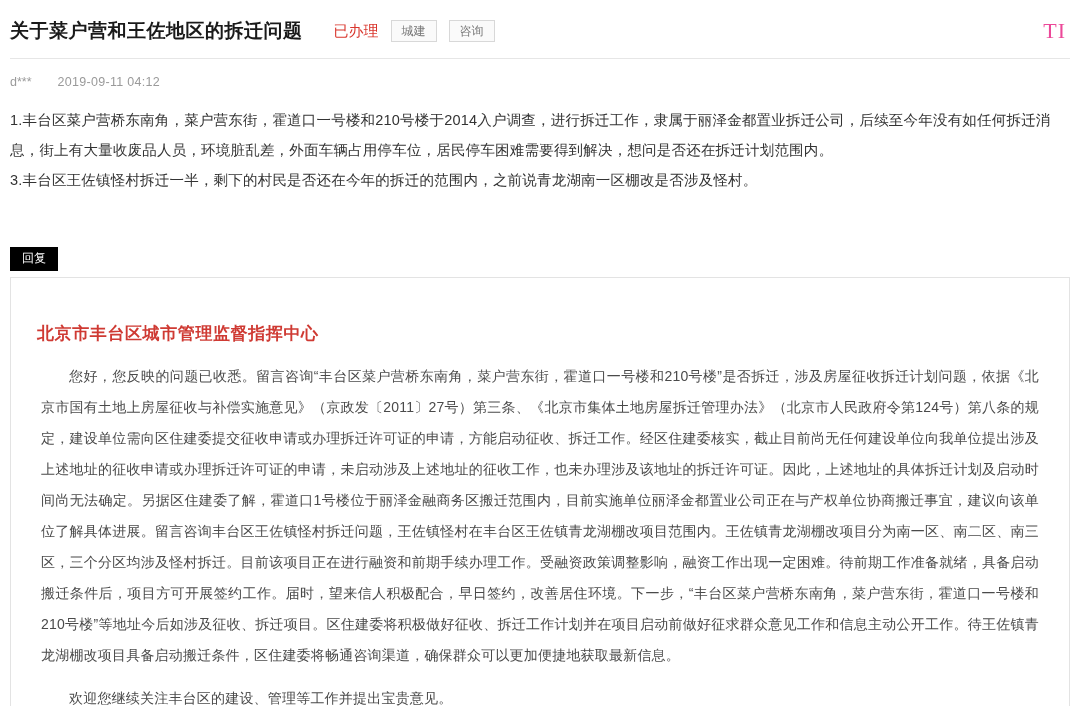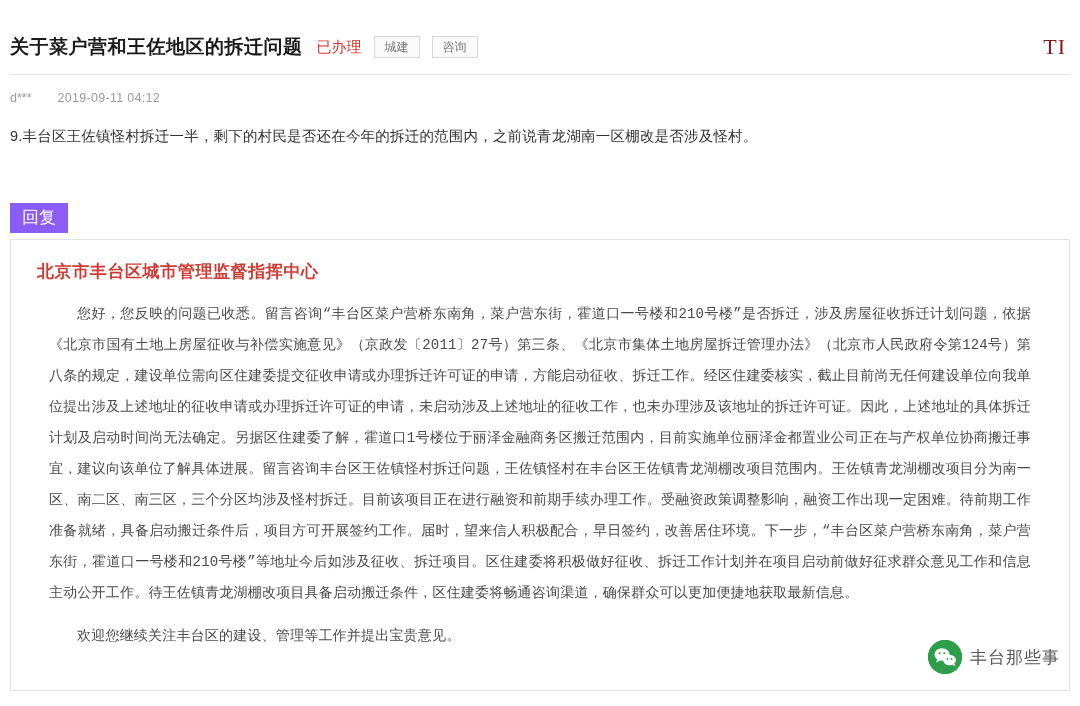--- a/index.html
+++ b/index.html
@@ -13,60 +13,60 @@
     font-family: "Liberation Sans", "DejaVu Sans", sans-serif;
     color: #333333;
     overflow: hidden;
     position: relative;
   }
   .page {
     position: relative;
     width: 1080px;
     height: 706px;
     box-sizing: border-box;
-    padding: 16px 10px;
+    padding: 0 10px;
   }
 
   
   .header {
     position: relative;
     padding: 18px 0 14px 0;
     border-bottom: 1px solid #e6e6e6;
     display: flex;
     align-items: center;
   }
   .title {
     font-size: 19px;
     font-weight: bold;
     color: #1a1a1a;
     letter-spacing: 0.5px;
     white-space: nowrap;
   }
   .status {
-    margin-left: 14px;
+    margin-left: 31px;
     color: #d9352c;
     font-size: 15px;
     white-space: nowrap;
   }
   .tag {
     margin-left: 12px;
     border: 1px solid #d8d8d8;
     background: #fafafa;
     color: #777777;
     font-size: 12px;
     padding: 3px 10px;
     line-height: 1.2;
     white-space: nowrap;
   }
   .brand-mark {
     position: absolute;
     right: 4px;
     top: 18px;
     font-size: 22px;
-    color: #7f1d1d;
+    color: #ec4899;
     letter-spacing: 1px;
     font-family: "Liberation Serif", "DejaVu Serif", serif;
   }
 
   
   .meta {
     padding: 16px 0 10px 0;
     font-size: 12.5px;
     color: #9a9a9a;
     display: flex;
@@ -89,23 +89,23 @@
   .question .para-gap {
     height: 22px;
   }
 
   
   .reply-label-wrap {
     margin-top: 30px;
   }
   .reply-label {
     display: inline-block;
-    background: #8b5cf6;
+    background: #000000;
     color: #ffffff;
-    font-size: 17px;
+    font-size: 12px;
     padding: 4px 12px;
     line-height: 1.3;
   }
 
   
   .reply-box {
     margin-top: 6px;
     border: 1px solid #e3e3e3;
     border-top: 1px solid #e3e3e3;
     padding: 20px 26px 26px 26px;
@@ -113,32 +113,32 @@
     background: #ffffff;
     min-height: 360px;
     box-sizing: border-box;
   }
   .reply-org {
     color: #cf3a33;
     font-size: 17px;
     font-weight: bold;
     letter-spacing: 0.6px;
     margin-bottom: 16px;
+    margin-top: 24px;
   }
   .reply-body {
     font-size: 14px;
     line-height: 31px;
     color: #4a4a4a;
     text-align: justify;
     letter-spacing: 0.2px;
   }
   .reply-body p {
-    margin: 12px;
+    margin: 4px;
     text-indent: 2em;
-    font-family: Liberation Mono, monospace;
   }
   .reply-body p.last {
     margin-top: 12px;
   }
 
   
   .watermark {
     position: absolute;
     right: 14px;
     bottom: 28px;
@@ -178,47 +178,32 @@
     <div class="tag">咨询</div>
     <div class="brand-mark">TI</div>
   </div>
 
   <div class="meta">
     <span class="author">d***</span>
     <span class="date">2019-09-11 04:12</span>
   </div>
 
   <div class="question">
-    <p>9.丰台区王佐镇怪村拆迁一半，剩下的村民是否还在今年的拆迁的范围内，之前说青龙湖南一区棚改是否涉及怪村。</p>
+    <p>1.丰台区菜户营桥东南角，菜户营东街，霍道口一号楼和210号楼于2014入户调查，进行拆迁工作，隶属于丽泽金都置业拆迁公司，后续至今年没有如任何拆迁消息，街上有大量收废品人员，环境脏乱差，外面车辆占用停车位，居民停车困难需要得到解决，想问是否还在拆迁计划范围内。</p>
+    <p>3.丰台区王佐镇怪村拆迁一半，剩下的村民是否还在今年的拆迁的范围内，之前说青龙湖南一区棚改是否涉及怪村。</p>
     <div class="para-gap"></div>
   </div>
 
   <div class="reply-label-wrap">
     <span class="reply-label">回复</span>
   </div>
 
   <div class="reply-box">
     <div class="reply-org">北京市丰台区城市管理监督指挥中心</div>
     <div class="reply-body">
       <p>您好，您反映的问题已收悉。留言咨询“丰台区菜户营桥东南角，菜户营东街，霍道口一号楼和210号楼”是否拆迁，涉及房屋征收拆迁计划问题，依据《北京市国有土地上房屋征收与补偿实施意见》（京政发〔2011〕27号）第三条、《北京市集体土地房屋拆迁管理办法》（北京市人民政府令第124号）第八条的规定，建设单位需向区住建委提交征收申请或办理拆迁许可证的申请，方能启动征收、拆迁工作。经区住建委核实，截止目前尚无任何建设单位向我单位提出涉及上述地址的征收申请或办理拆迁许可证的申请，未启动涉及上述地址的征收工作，也未办理涉及该地址的拆迁许可证。因此，上述地址的具体拆迁计划及启动时间尚无法确定。另据区住建委了解，霍道口1号楼位于丽泽金融商务区搬迁范围内，目前实施单位丽泽金都置业公司正在与产权单位协商搬迁事宜，建议向该单位了解具体进展。留言咨询丰台区王佐镇怪村拆迁问题，王佐镇怪村在丰台区王佐镇青龙湖棚改项目范围内。王佐镇青龙湖棚改项目分为南一区、南二区、南三区，三个分区均涉及怪村拆迁。目前该项目正在进行融资和前期手续办理工作。受融资政策调整影响，融资工作出现一定困难。待前期工作准备就绪，具备启动搬迁条件后，项目方可开展签约工作。届时，望来信人积极配合，早日签约，改善居住环境。下一步，“丰台区菜户营桥东南角，菜户营东街，霍道口一号楼和210号楼”等地址今后如涉及征收、拆迁项目。区住建委将积极做好征收、拆迁工作计划并在项目启动前做好征求群众意见工作和信息主动公开工作。待王佐镇青龙湖棚改项目具备启动搬迁条件，区住建委将畅通咨询渠道，确保群众可以更加便捷地获取最新信息。</p>
       <p class="last">欢迎您继续关注丰台区的建设、管理等工作并提出宝贵意见。</p>
     </div>
 
   </div>
 
-  <div class="watermark">
-    <div class="wm-logo">
-      <svg width="34" height="34" viewBox="0 0 34 34" aria-hidden="true">
-        <circle cx="17" cy="17" r="17" fill="#2f9e4a"></circle>
-        <ellipse cx="14" cy="14.5" rx="7.5" ry="6.2" fill="#ffffff"></ellipse>
-        <polygon points="9.5,19 8,22.5 12,20.6" fill="#ffffff"></polygon>
-        <circle cx="11.6" cy="13.2" r="1.05" fill="#2f9e4a"></circle>
-        <circle cx="16.4" cy="13.2" r="1.05" fill="#2f9e4a"></circle>
-        <ellipse cx="21.5" cy="20" rx="6.4" ry="5.3" fill="#ffffff"></ellipse>
-        <polygon points="26.2,23.6 27.6,26.4 24.2,24.8" fill="#ffffff"></polygon>
-        <circle cx="19.5" cy="19" r="0.9" fill="#2f9e4a"></circle>
-        <circle cx="23.6" cy="19" r="0.9" fill="#2f9e4a"></circle>
-      </svg>
-    </div>
-    <div class="wm-text">丰台那些事</div>
-  </div>
 
 </div>
 
 </body></html>

